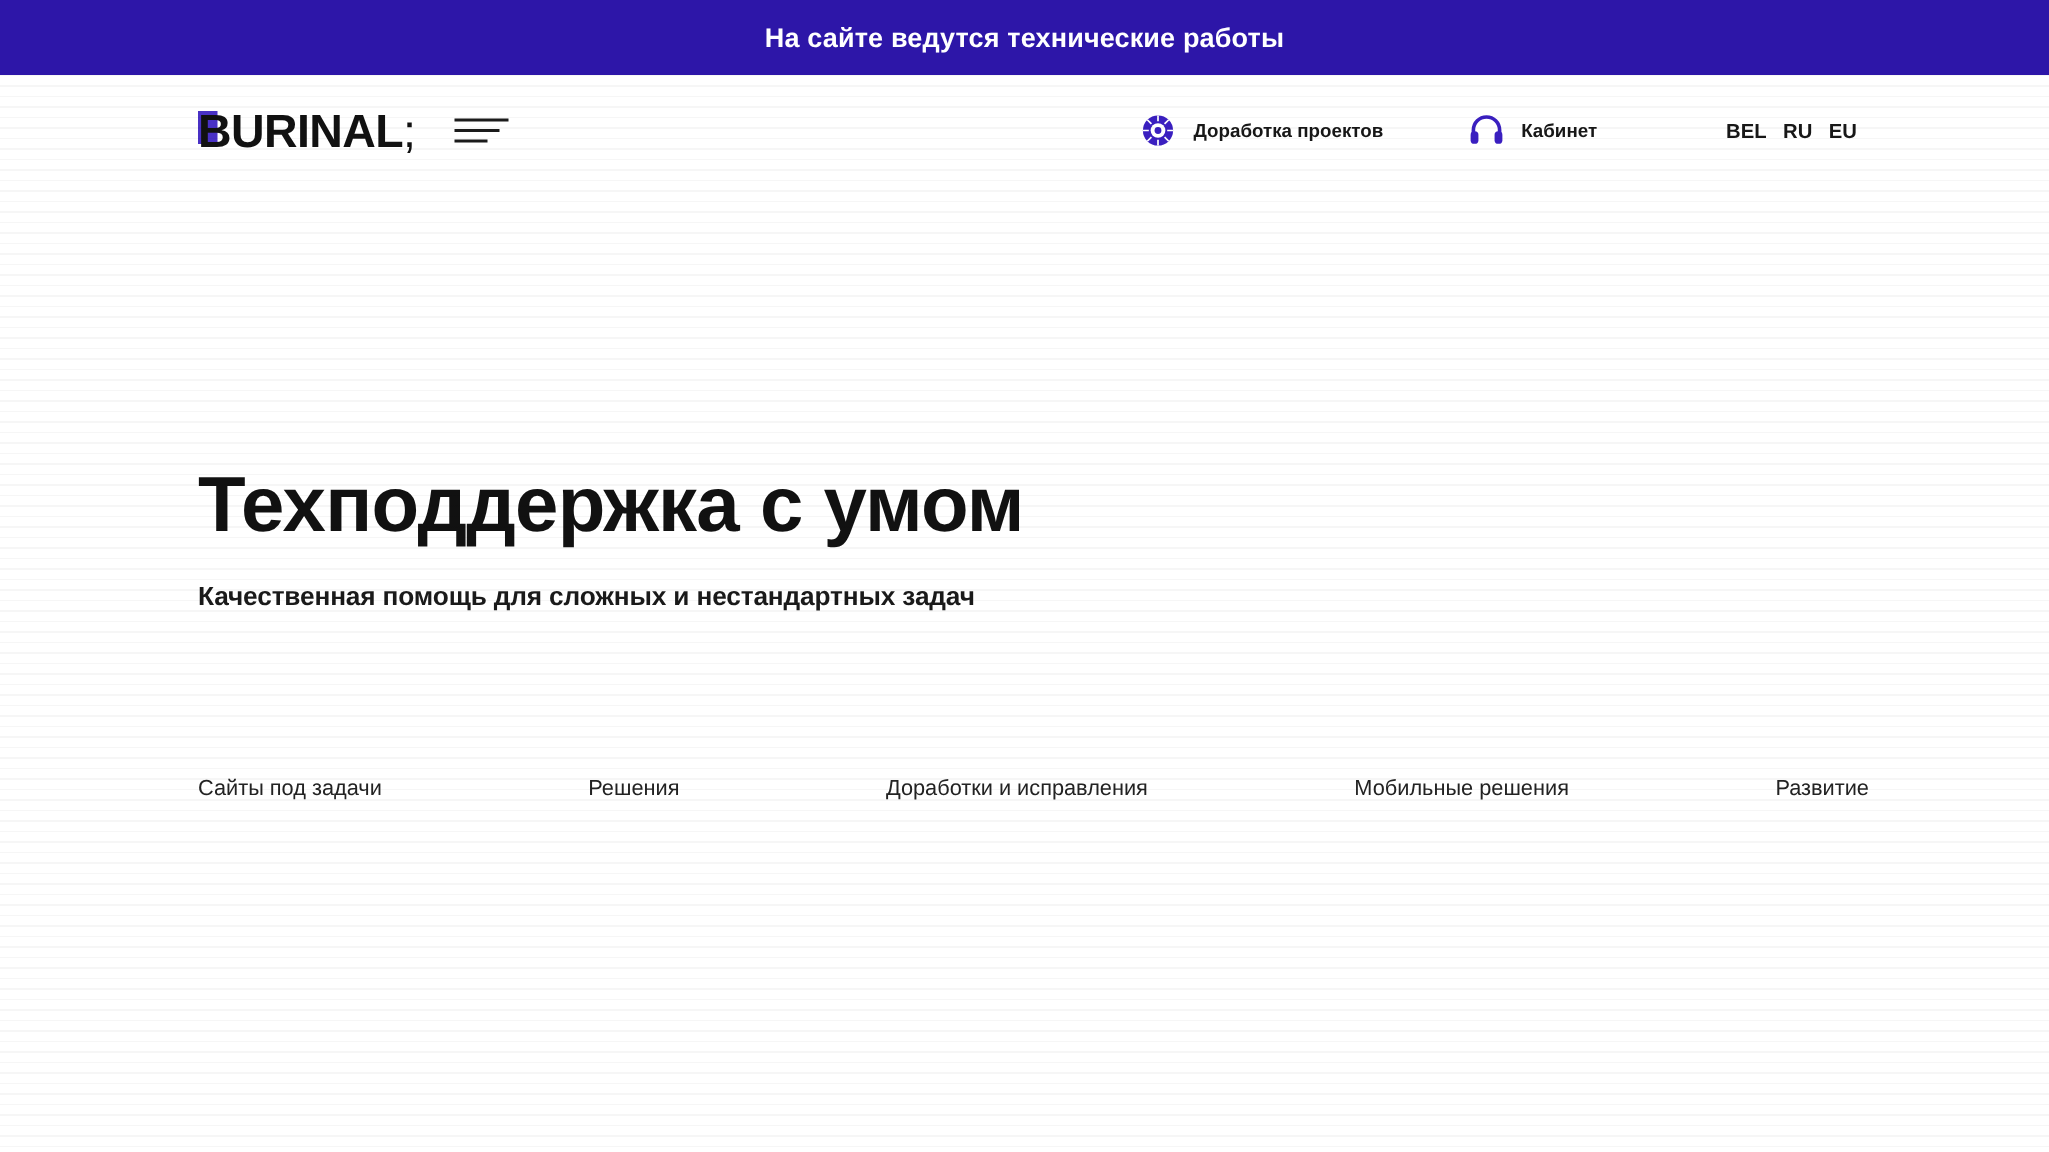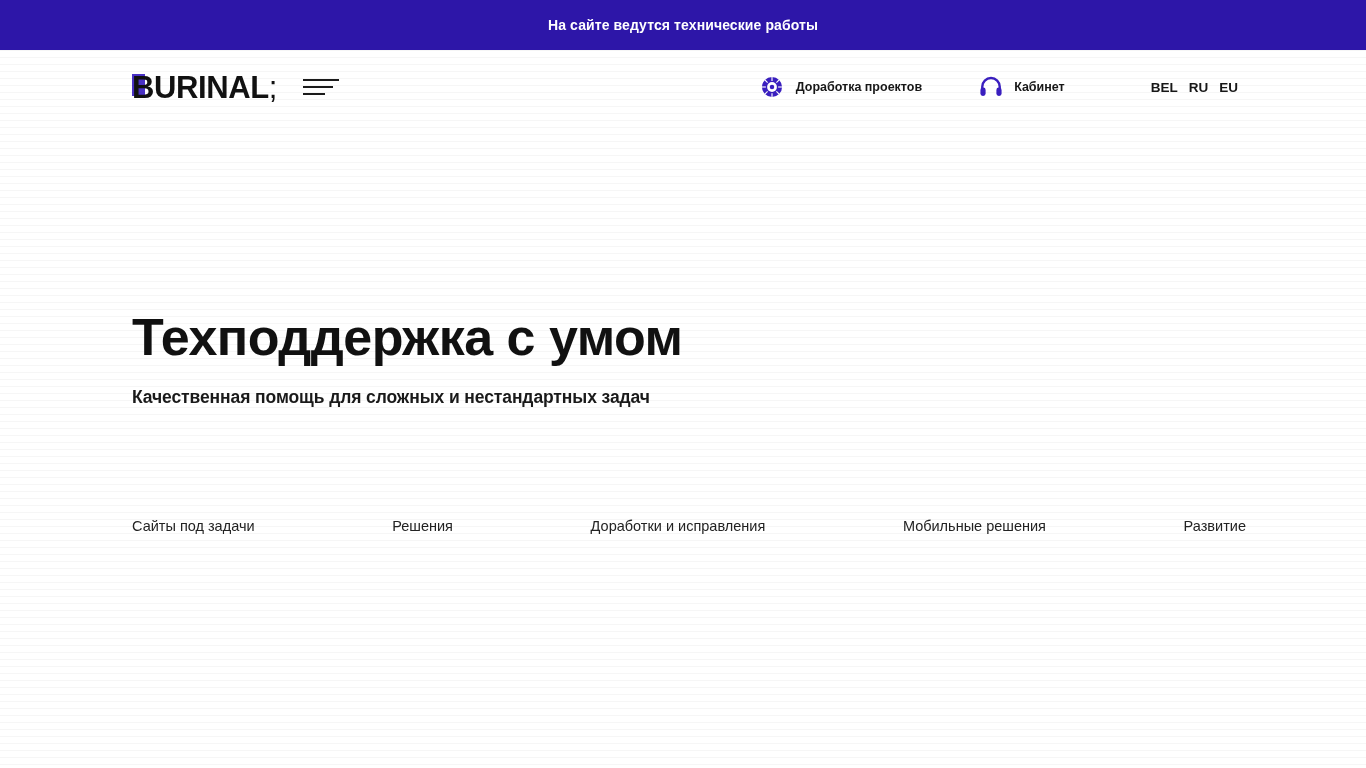--- a/index.html
+++ b/index.html
@@ -14,21 +14,21 @@
   }
 
   
   .banner {
     height: 50px;
     background: #2d16a8;
     color: #ffffff;
     display: flex;
     align-items: center;
     justify-content: center;
-    font-size: 14px;
+    font-size: 18px;
     font-weight: 700;
     letter-spacing: 0.1px;
   }
 
   
   .header {
     position: relative;
     height: 74px;
     background: #ffffff;
     display: flex;

